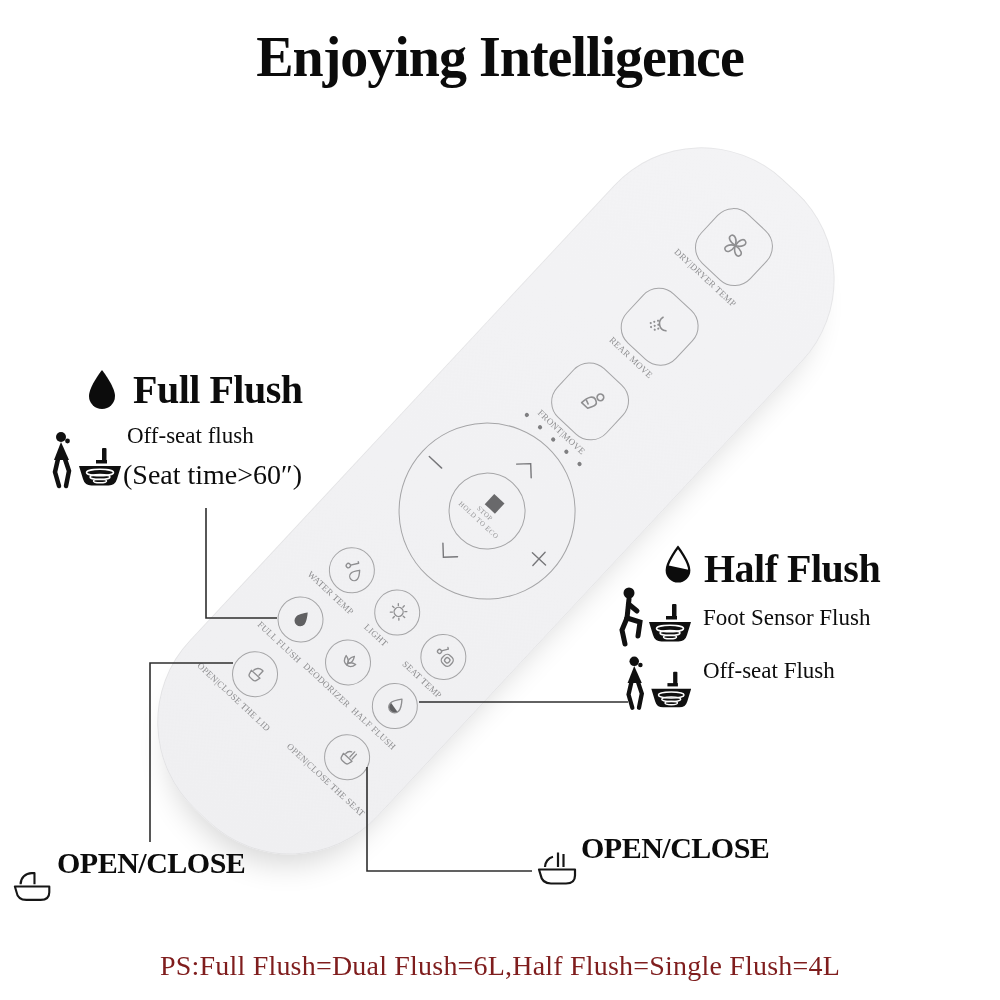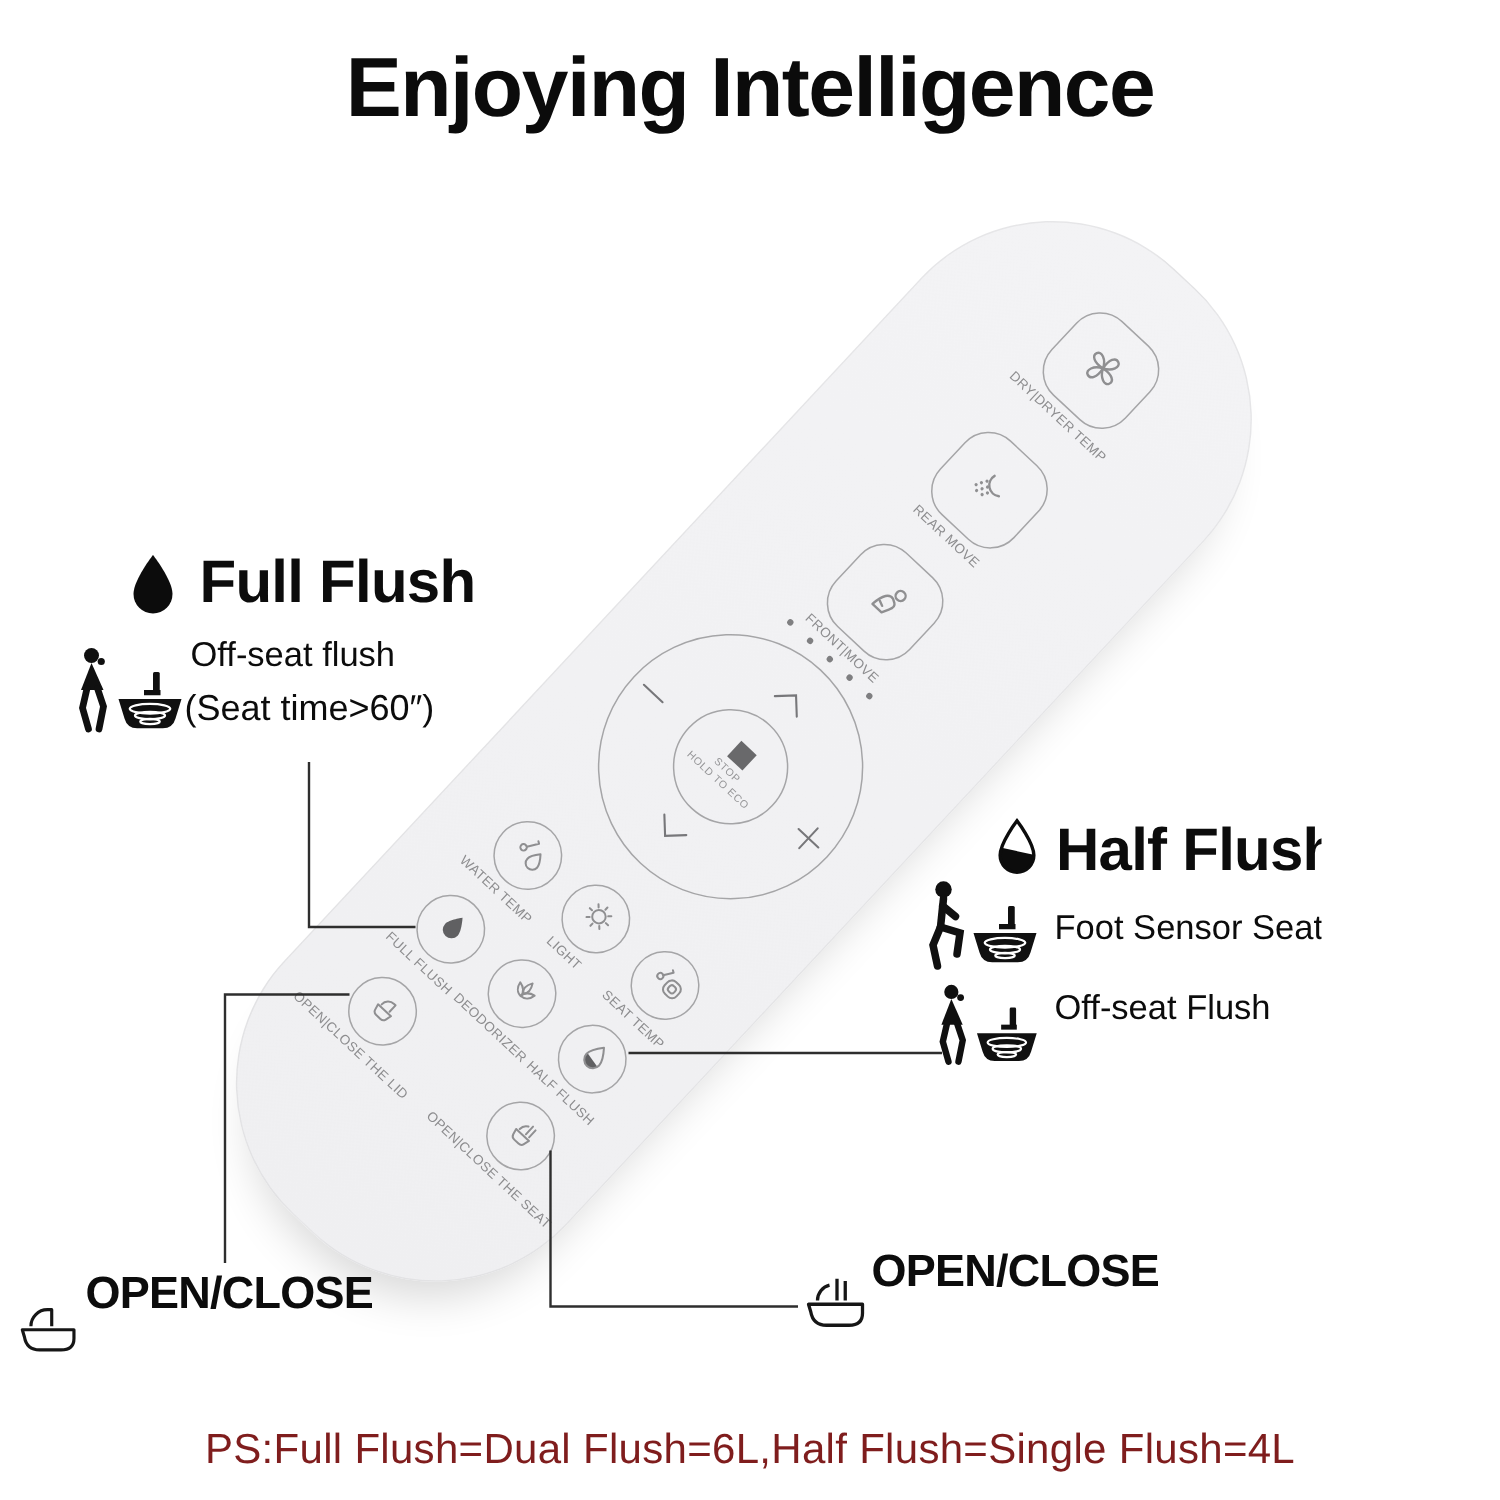--- a/index.html
+++ b/index.html
@@ -1,17 +1,17 @@
 <!DOCTYPE html>
 <html><head>
 <meta charset="utf-8">
 <style>
   html,body{margin:0;padding:0;background:#fff;}
   .stage{position:relative;width:881px;height:1000px;background:#ffffff;overflow:hidden;
-         font-family:Liberation Sans, sans-serif;color:#0c0c0c;}
+         font-family:Liberation Serif, serif;color:#0c0c0c;}
   
   .title{position:absolute;top:24px;left:0;width:1000px;text-align:center;
          font-size:56px;line-height:67px;font-weight:700;letter-spacing:-1px;color:#0b0b0b;}
   
   .remote{position:absolute;left:359px;top:66px;width:256px;height:860px;
           background:linear-gradient(160deg,#f3f3f5 0%,#efeff1 100%);
           border:1px solid rgba(0,0,0,0.05);
           border-radius:120px;transform:rotate(43deg);transform-origin:128px 443px;
           box-shadow:14px 22px 30px -16px rgba(0,0,0,0.16);}
   .sq-btn{position:absolute;width:66px;height:66px;border:1.2px solid #a5a5a7;border-radius:22px;
@@ -28,21 +28,21 @@
   .stop-txt{font-size:7px;letter-spacing:0.5px;color:#96969
 
 8;color:#969698;line-height:9px;text-align:center;}
   .remote-marks{position:absolute;left:0;top:0;pointer-events:none;}
   
   .connectors{position:absolute;left:0;top:0;z-index:3;}
   
   .abs{position:absolute;}
   .head-txt{font-weight:700;font-size:40px;letter-spacing:-0.5px;white-space:nowrap;}
   .sub-txt{font-size:23px;white-space:nowrap;}
-  .paren-txt{font-size:24px;white-space:nowrap;}
+  .paren-txt{font-size:28px;white-space:nowrap;}
   .oc-txt{font-weight:700;font-size:30px;line-height:46px;white-space:nowrap;letter-spacing:-0.5px;}
   .footnote{position:absolute;top:950px;left:0;width:1000px;text-align:center;
             font-size:28px;color:#7f1d1d;letter-spacing:0.2px;}
   .icon-stroke{stroke:#8f8f91;fill:none;stroke-width:1.2;stroke-linecap:round;stroke-linejoin:round;}
 </style>
 </head>
 <body>
 
 <div class="stage">
 
@@ -304,21 +304,21 @@
         <rect x="50" y="30" width="11" height="3.5"></rect>
         <path d="M33 36 h42 l-4 13 q-1.8 6.5 -8.5 6.5 h-17 q-6.7 0 -8.5 -6.5 Z"></path>
       </g>
       <g stroke="#ffffff" stroke-width="1.5" fill="none">
         <ellipse cx="54" cy="42.5" rx="13.5" ry="3.2"></ellipse>
         <ellipse cx="54" cy="47" rx="10" ry="2.5"></ellipse>
         <ellipse cx="54" cy="51" rx="6.5" ry="1.8"></ellipse>
       </g>
     </svg>
   </span>
-  <div class="abs sub-txt" style="left:703px;top:605px;">Foot Sensor Seat</div>
+  <div class="abs sub-txt" style="left:703px;top:605px;">Foot Sensor Flush</div>
 
   <span class="abs" style="left:620px;top:654px;">
     <svg viewBox="0 0 78 64" width="74" height="62">
       <g fill="#101010">
         <circle cx="15" cy="7" r="5"></circle>
           <circle cx="21.5" cy="11" r="2.4"></circle>
         <polygon points="15,12 8,30 23,30"></polygon>
       </g>
       <g stroke="#101010" stroke-width="4.5" stroke-linecap="round" fill="none">
         <polyline points="12,29 9,42 13,56"></polyline>

